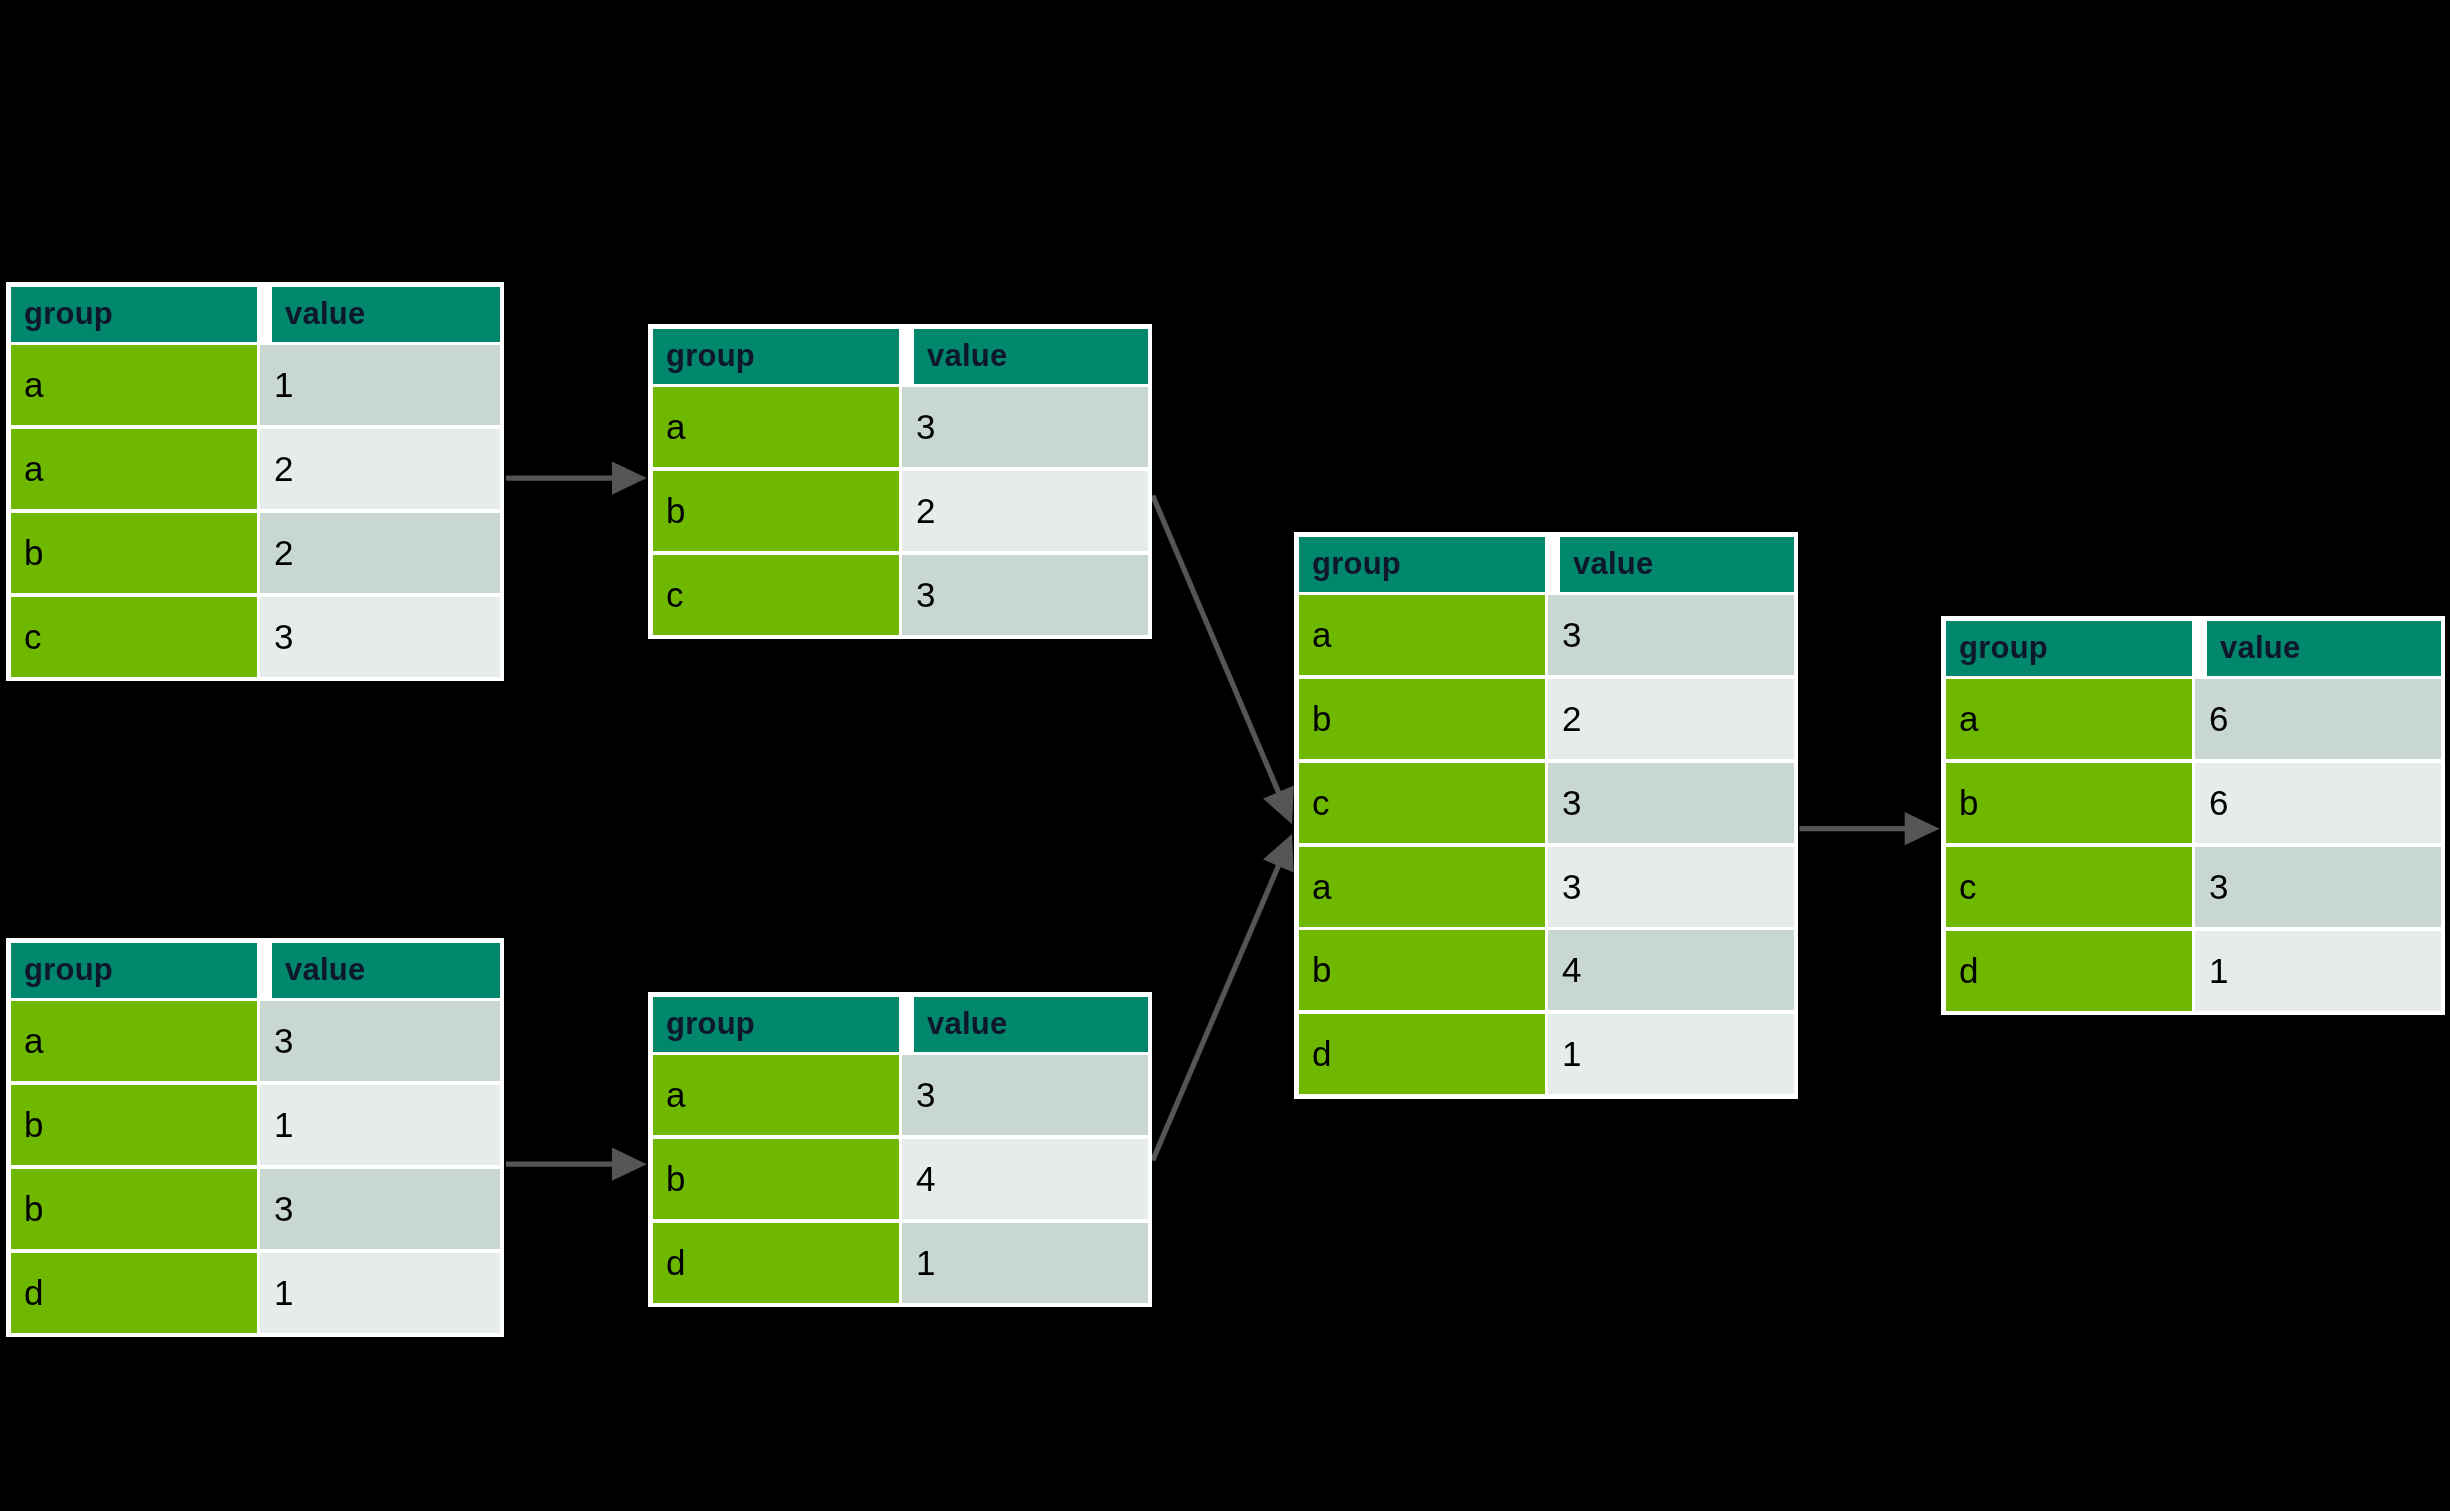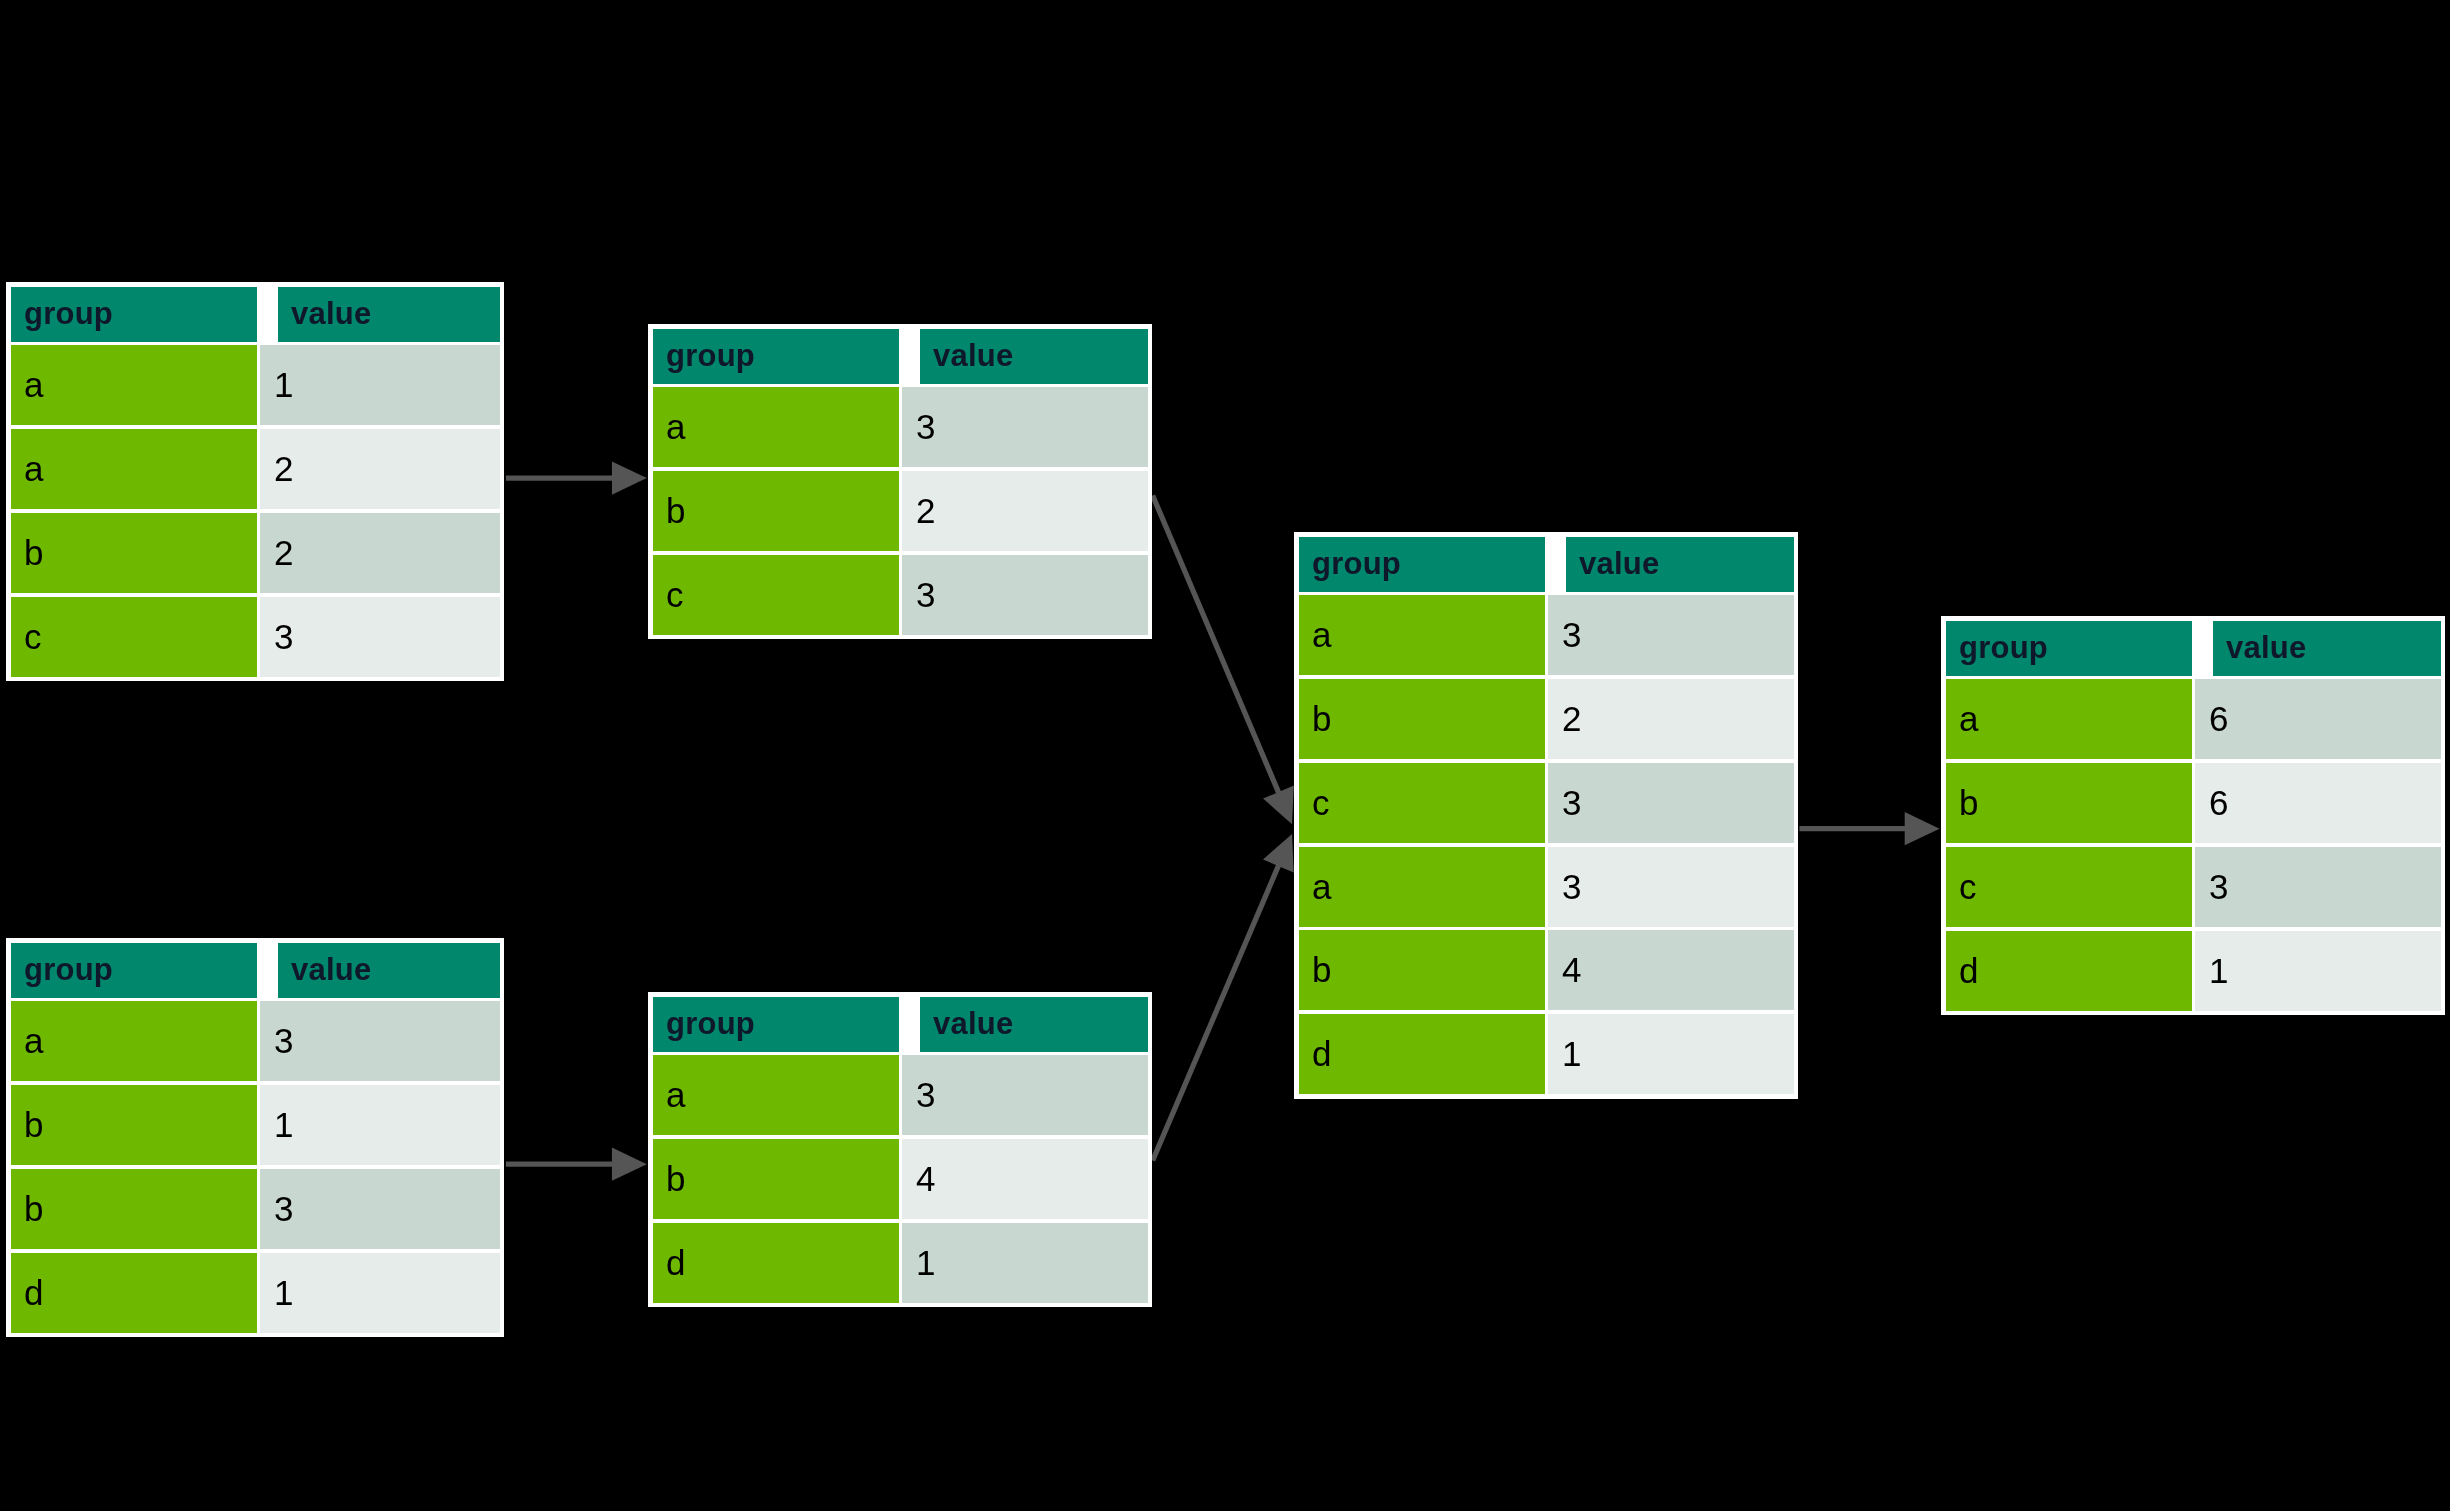--- a/index.html
+++ b/index.html
@@ -43,21 +43,21 @@
 
   
   .hrow .cell {
     background: #00876c;
     color: #0f172a;
     font-size: 31px;
     font-weight: 600;
     letter-spacing: 0.2px;
   }
   .hrow .cell.ckey  { width: 246px; }
-  .hrow .cell.cval  { flex: 1 1 auto; margin-left: 21px; }
+  .hrow .cell.cval  { flex: 1 1 auto; margin-left: 15px; }
 
   
   .drow .cell.ckey {
     width: 246px;
     background: #6eb900;
     color: #000000;
     font-size: 35px;
   }
   .drow .cell.cval {
     flex: 1 1 auto;

